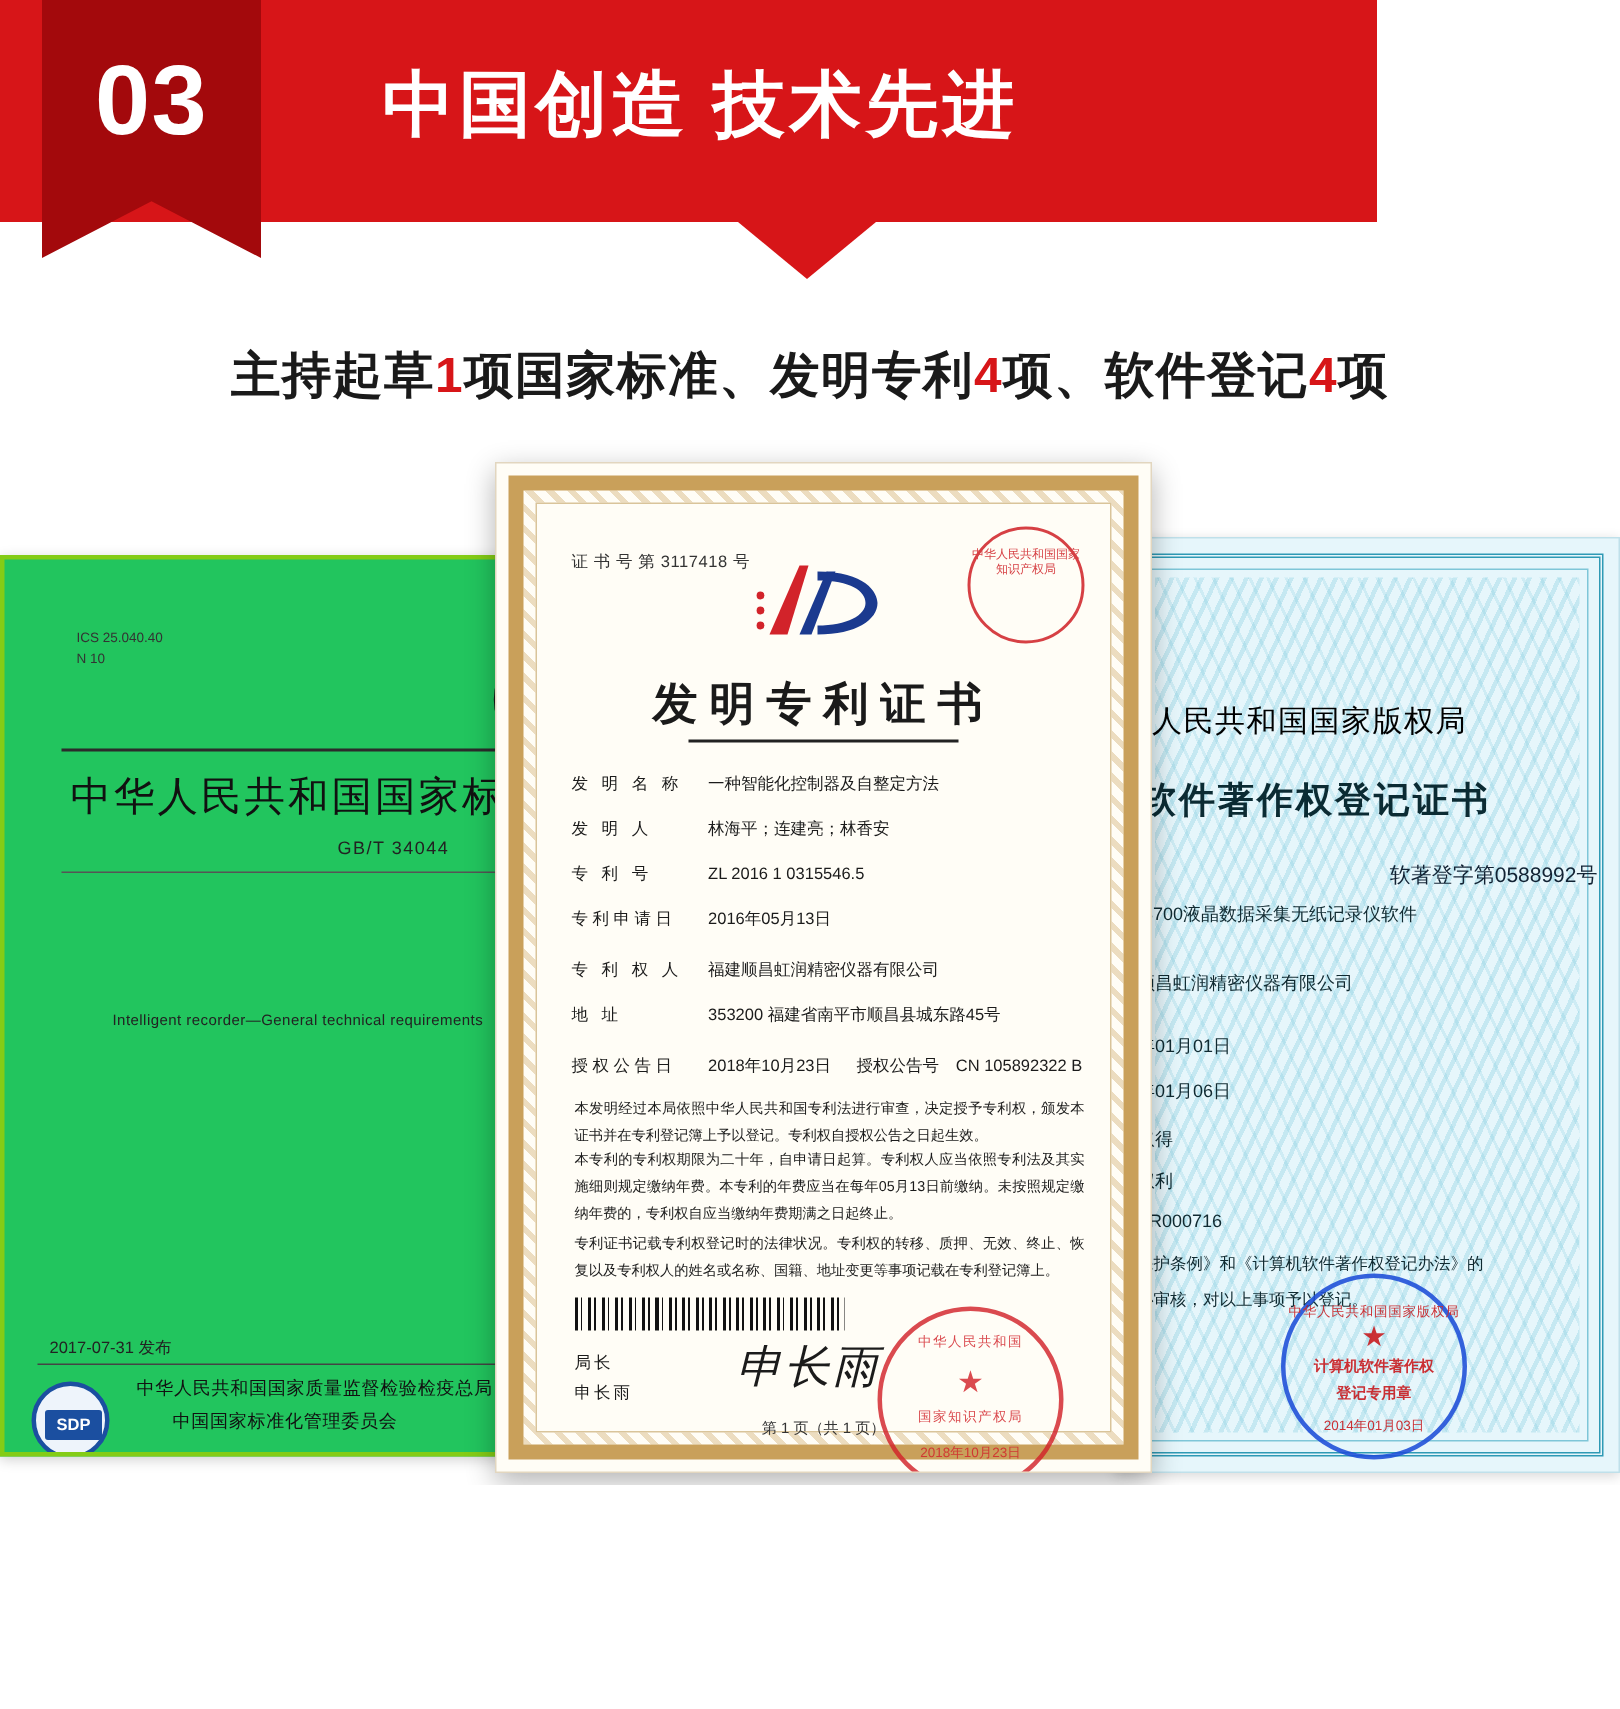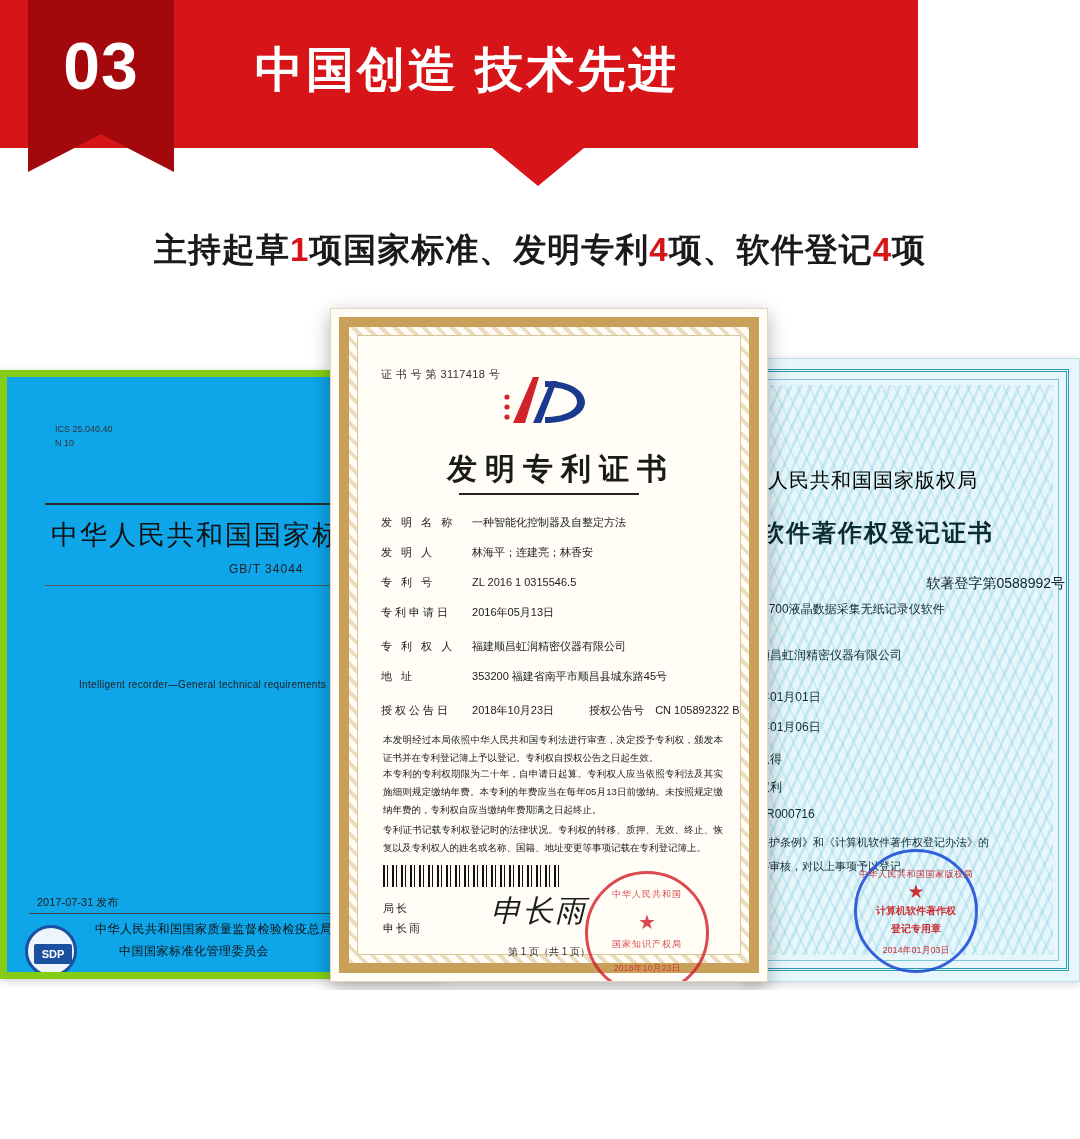--- a/index.html
+++ b/index.html
@@ -43,22 +43,22 @@
     font-size:33px;color:#1a1a1a;font-weight:bold;letter-spacing:1px;
   }
   .subtitle .num{color:#d71518;}
   
   .certs{
     position:absolute;left:0;top:330px;width:1080px;height:660px;
   }
   
   .cert-left{
     position:absolute;left:0;top:40px;width:430px;height:595px;
-    background:#0ea5e9;
-    border:7px solid #84cc16;
+    background:#22c55e;
+    border:3px solid #84cc16;
     box-shadow:0 2px 8px rgba(0,0,0,.18);
     overflow:hidden;
   }
   .cert-left .code{
     position:absolute;left:48px;top:46px;font-size:9px;color:#333;line-height:1.5;
   }
   .cert-left .gb{
     position:absolute;right:-6px;top:48px;font-size:78px;font-weight:bold;color:#1a1a1a;
     letter-spacing:-2px;
   }
@@ -192,21 +192,21 @@
     border:2px solid #cf2026;opacity:.85;
   }
   .cert-center .redstamp span{
     position:absolute;left:0;width:74px;text-align:center;font-size:8px;color:#cf2026;line-height:1.3;
   }
   .cert-center .logo{
     position:absolute;left:168px;top:62px;width:100px;height:60px;
   }
   .cert-center .ctitle{
     position:absolute;left:0;top:140px;width:436px;text-align:center;
-    font-size:30px;font-weight:bold;color:#1a1a1a;letter-spacing:8px;padding-left:12px;
+    font-size:30px;font-weight:bold;color:#1a1a1a;letter-spacing:8px;
   }
   .cert-center .underline{
     position:absolute;left:128px;top:184px;width:180px;height:2px;background:#222;
   }
   .cert-center .frow{
     position:absolute;left:50px;font-size:11px;color:#1b1b1b;white-space:nowrap;
   }
   .cert-center .frow .lbl{display:inline-block;width:88px;letter-spacing:3px;}
   .cert-center .para{
     position:absolute;left:52px;right:44px;font-size:9.5px;color:#1b1b1b;line-height:1.9;
@@ -314,20 +314,23 @@
       <div class="stamp-date">2014年01月03日</div>
     </div>
   </div>
 
   <div class="cert-center">
     <div class="bd1"></div>
     <div class="bd2"></div>
 
     <div class="cno">证 书 号 第 3117418 号</div>
 
+    <div class="redstamp">
+      <span style="top:12px">中华人民共和国国家知识产权局</span>
+    </div>
 
     <div class="logo">
       <svg width="100" height="60" viewBox="0 0 100 60">
         <path d="M14 52 L34 6 L40 6 L26 52 Z" fill="#d2232a"></path>
         <path d="M34 52 L52 10 L58 10 L42 52 Z" fill="#1b3a8f"></path>
         <path d="M46 10 C78 10 86 24 86 31 C86 42 72 52 46 52 L46 46 C66 46 78 39 78 31 C78 23 68 16 46 16 Z" fill="#1b3a8f"></path>
         <circle cx="8" cy="26" r="2.6" fill="#d2232a"></circle>
         <circle cx="8" cy="36" r="2.6" fill="#d2232a"></circle>
         <circle cx="8" cy="46" r="2.6" fill="#d2232a"></circle>
       </svg>
@@ -356,21 +359,21 @@
       <span class="lbl">专 利 权 人</span>
       <span>福建顺昌虹润精密仪器有限公司</span>
     </div>
     <div class="frow" style="top:360px">
       <span class="lbl">地      址</span>
       <span>353200 福建省南平市顺昌县城东路45号</span>
     </div>
     <div class="frow" style="top:394px">
       <span class="lbl">授权公告日</span>
       <span>2018年10月23日</span>
-      <span style="margin-left:32px">授权公告号</span>
+      <span style="margin-left:14px">授权公告号</span>
       <span style="margin-left:8px">CN 105892322 B</span>
     </div>
 
     <div class="para" style="top:422px">本发明经过本局依照中华人民共和国专利法进行审查，决定授予专利权，颁发本证书并在专利登记簿上予以登记。专利权自授权公告之日起生效。</div>
     <div class="para" style="top:456px">本专利的专利权期限为二十年，自申请日起算。专利权人应当依照专利法及其实施细则规定缴纳年费。本专利的年费应当在每年05月13日前缴纳。未按照规定缴纳年费的，专利权自应当缴纳年费期满之日起终止。</div>
     <div class="para" style="top:510px;top:512px">专利证书记载专利权登记时的法律状况。专利权的转移、质押、无效、终止、恢复以及专利权人的姓名或名称、国籍、地址变更等事项记载在专利登记簿上。</div>
 
     <div class="barcode" style="top:556px"></div>
 
     <div class="sign-lbl" style="top:592px">局长</div>

